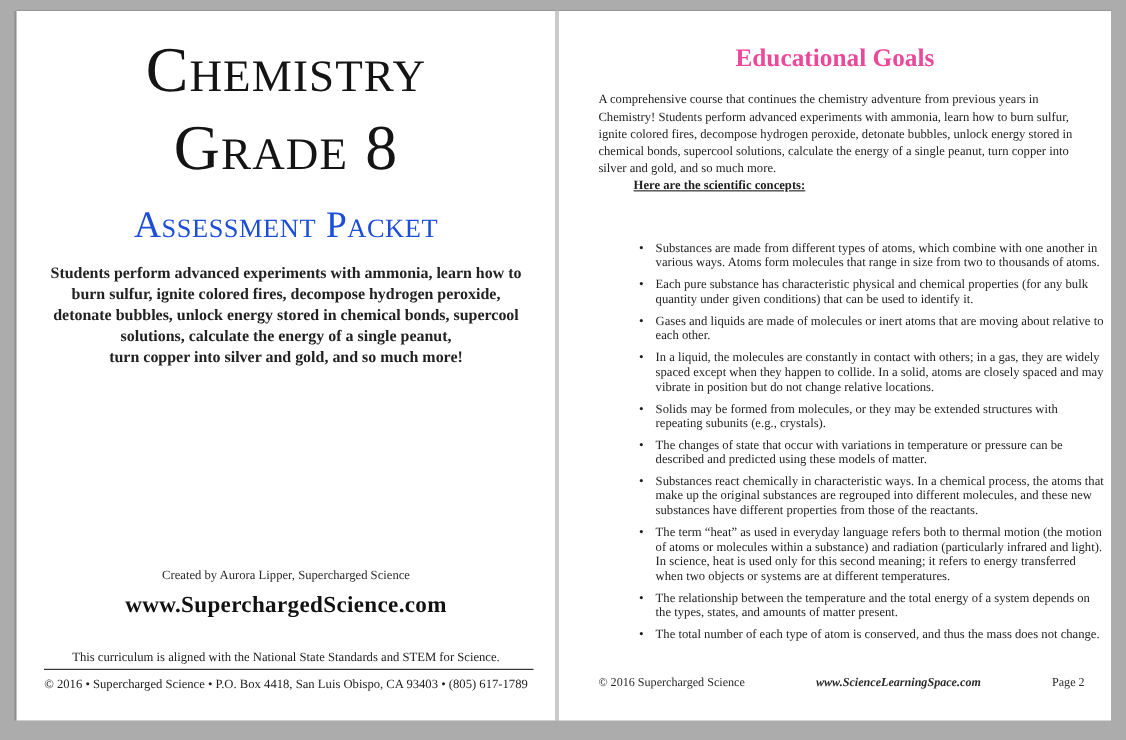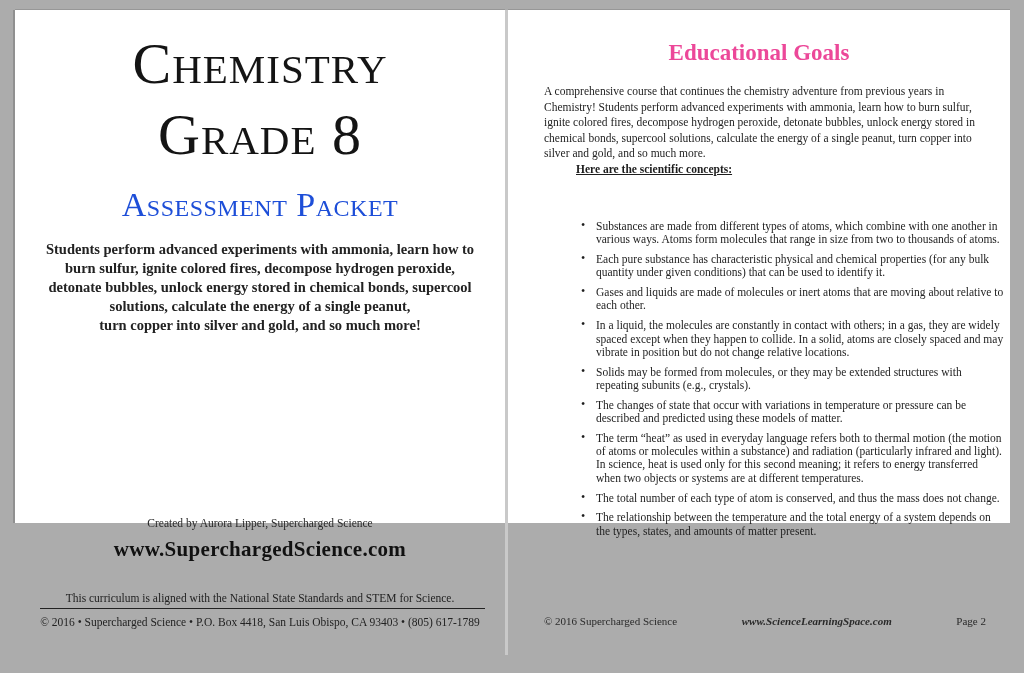--- a/index.html
+++ b/index.html
@@ -3,21 +3,21 @@
 <meta charset="utf-8">
 <style>
   html,body { margin:0; padding:0; }
   .stage {
     position:relative; width:1024px; height:673px;
     background:#acacac; overflow:hidden;
     font-family:"Liberation Serif","DejaVu Serif",serif;
     color:#1d1d1d;
   }
   .page {
-    position:absolute; top:10px; height:513px; background:#ffffff;
+    position:absolute; top:10px; height:645px; background:#ffffff;
     box-shadow:0 -1px 0 rgba(0,0,0,0.12);
   }
   .page-left  { left:15px;  width:490px; box-shadow:-2px 0 0 rgba(0,0,0,0.16), 0 -1px 0 rgba(0,0,0,0.12); }
   .page-divider { position:absolute; top:10px; left:505px; width:3px; height:645px; background:#c9c9c9; }
   .page-right { left:508px; width:502px; }
 
   
   .cover-title {
     position:absolute; top:18px; left:0; right:0;
     text-align:center; font-variant:small-caps;
@@ -112,23 +112,24 @@
     <h2 class="goals-heading">Educational Goals</h2>
     <p class="goals-intro">A comprehensive course that continues the chemistry adventure from previous years in Chemistry! Students perform advanced experiments with ammonia, learn how to burn sulfur, ignite colored fires, decompose hydrogen peroxide, detonate bubbles, unlock energy stored in chemical bonds, supercool solutions, calculate the energy of a single peanut, turn copper into silver and gold, and so much more.</p>
     <div class="concepts-heading">Here are the scientific concepts:</div>
     <ul class="concepts-list">
         <li>Substances are made from different types of atoms, which combine with one another in various ways. Atoms form molecules that range in size from two to thousands of atoms.</li>
         <li>Each pure substance has characteristic physical and chemical properties (for any bulk quantity under given conditions) that can be used to identify it.</li>
         <li>Gases and liquids are made of molecules or inert atoms that are moving about relative to each other.</li>
         <li>In a liquid, the molecules are constantly in contact with others; in a gas, they are widely spaced except when they happen to collide. In a solid, atoms are closely spaced and may vibrate in position but do not change relative locations.</li>
         <li>Solids may be formed from molecules, or they may be extended structures with repeating subunits (e.g., crystals).</li>
         <li>The changes of state that occur with variations in temperature or pressure can be described and predicted using these models of matter.</li>
+        <li>Substances react chemically in characteristic ways. In a chemical process, the atoms that make up the original substances are regrouped into different molecules, and these new substances have different properties from those of the reactants.</li>
         <li>The term “heat” as used in everyday language refers both to thermal motion (the motion of atoms or molecules within a substance) and radiation (particularly infrared and light). In science, heat is used only for this second meaning; it refers to energy transferred when two objects or systems are at different temperatures.</li>
+        <li>The relationship between the temperature and the total energy of a system depends on the types, states, and amounts of matter present.</li>
         <li>The total number of each type of atom is conserved, and thus the mass does not change.</li>
-        <li>The relationship between the temperature and the total energy of a system depends on the types, states, and amounts of matter present.</li>
       </ul>
     <div class="page-footer">
       <span>© 2016 Supercharged Science</span>
       <span class="footer-site">www.ScienceLearningSpace.com</span>
       <span>Page 2</span>
     </div>
   </div>
 
 </div>
 

